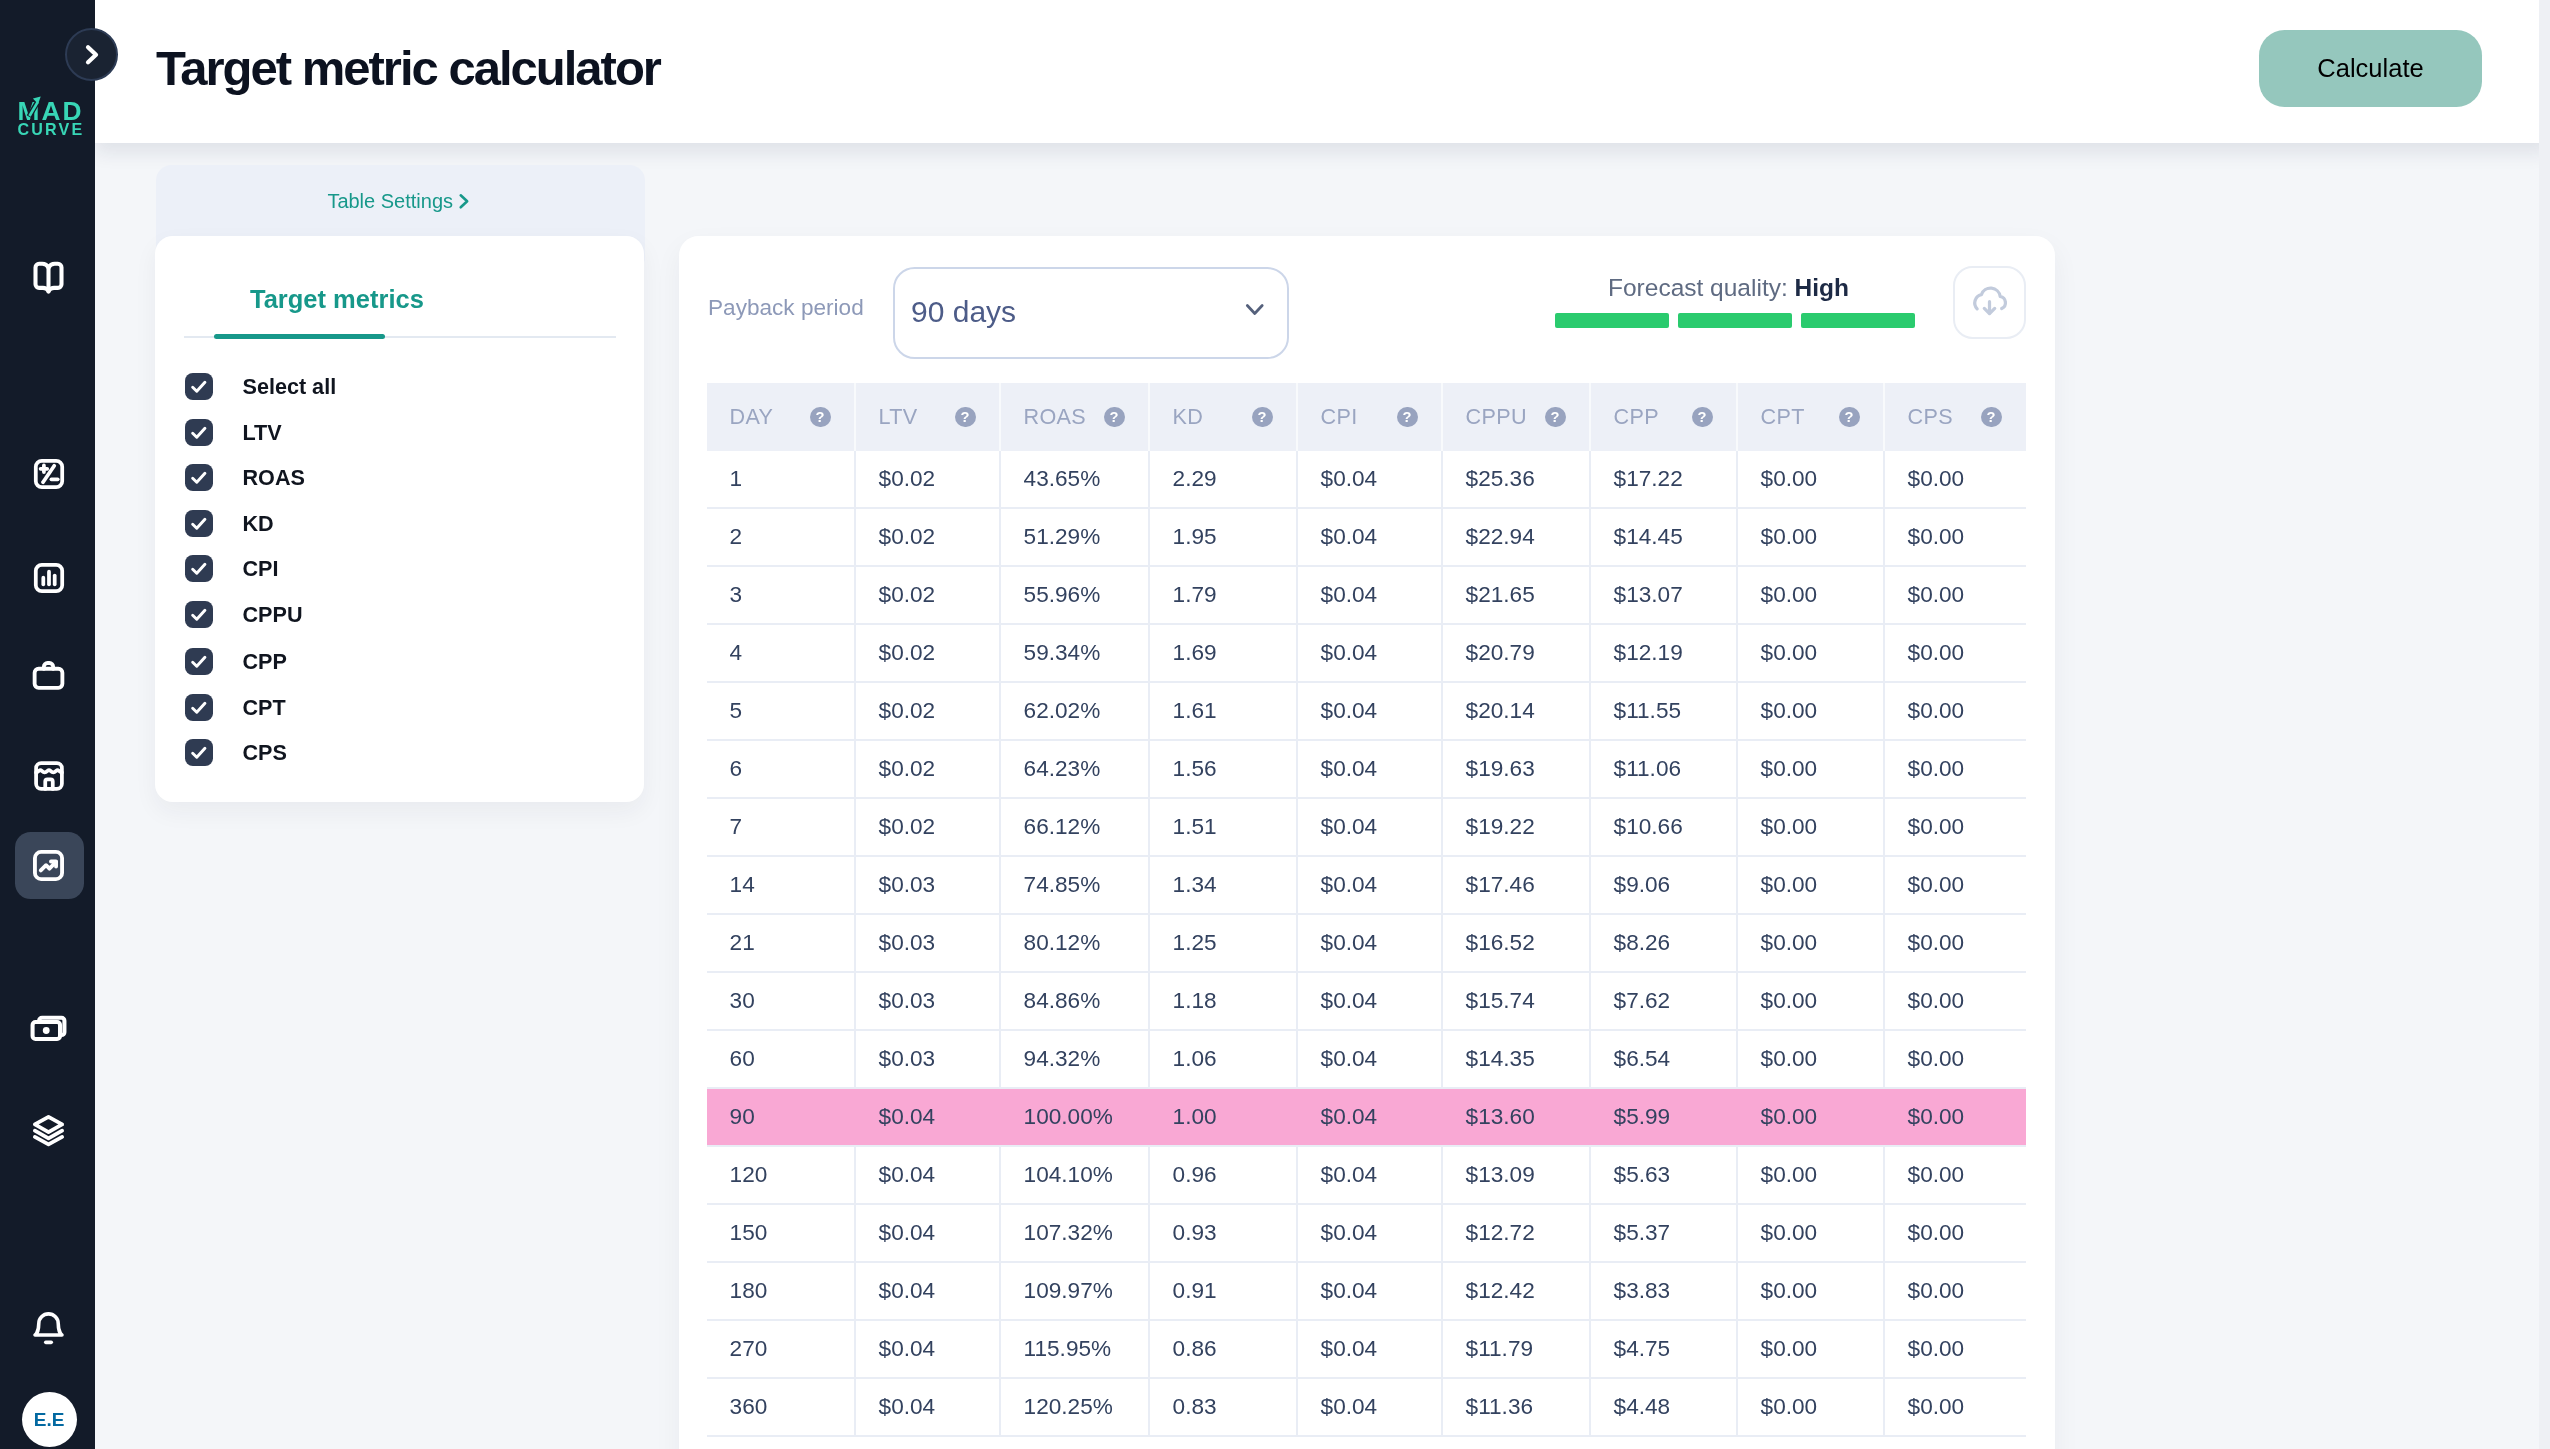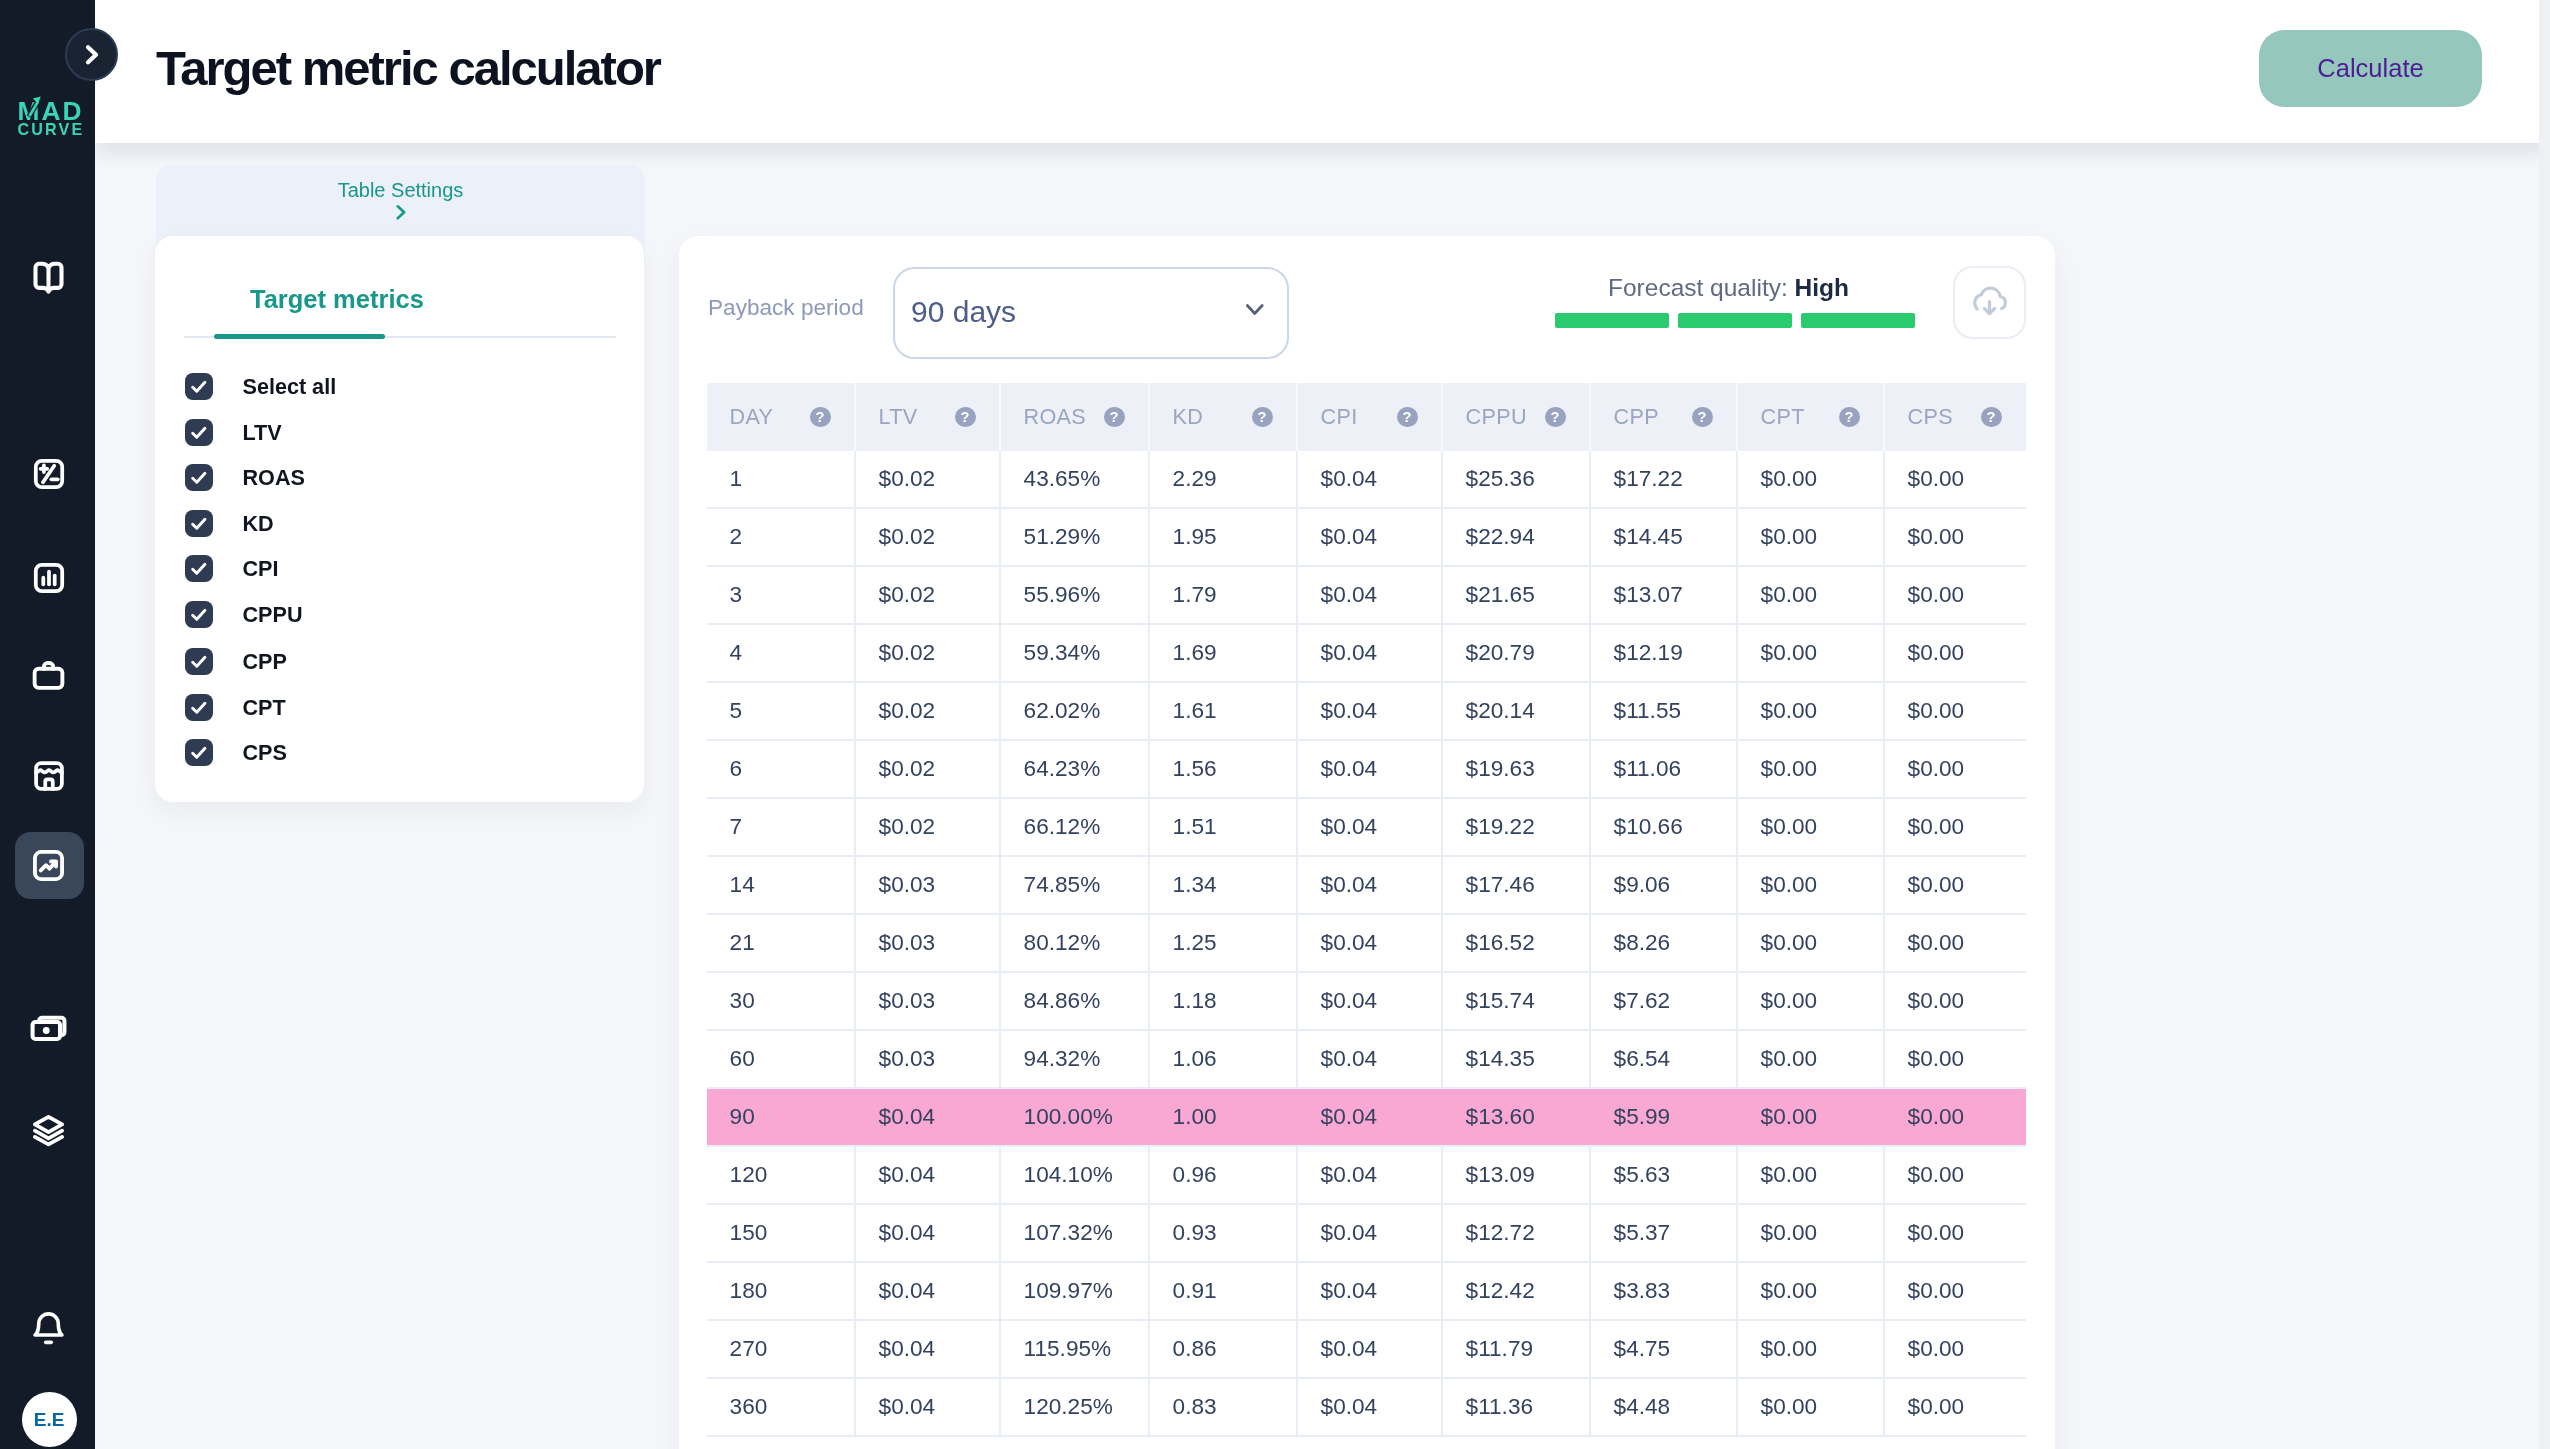--- a/index.html
+++ b/index.html
@@ -4,31 +4,31 @@
 <style>
   * { margin:0; padding:0; box-sizing:border-box; }
   html,body { width:2550px; height:1450px; overflow:hidden; }
   body { font-family:"Liberation Sans", sans-serif; background:#f4f6f9; position:relative; }
   .abs { position:absolute; }
 
   
   #header { left:95px; top:0; width:2455px; height:143px; background:#ffffff; box-shadow:0 9.8px 17.7px rgba(25,35,65,.09); }
   #gutter { left:2539px; top:0; width:11.8px; height:1450px; background:#eef0f4; z-index:5; }
   #title { left:156px; top:44px; font-size:49px; font-weight:700; color:#0c1220; letter-spacing:-2px; line-height:1; }
-  #calcbtn { left:2259px; top:30px; width:223px; height:77px; background:#95c7bd; border-radius:25.5px; color:#4c1d95; font-size:25.5px; display:flex; align-items:center; justify-content:center; }
+  #calcbtn { left:2259px; top:30px; width:223px; height:77px; background:#95c7bd; border-radius:25.5px; color:#000000; font-size:25.5px; display:flex; align-items:center; justify-content:center; }
 
   
   #sidebar { left:0; top:0; width:95px; height:1450px; background:#131b29; z-index:4; }
   #toggle { left:65px; top:28.4px; width:53px; height:53px; border-radius:50%; background:#1a2332; border:2px solid #2d3b54; z-index:6; display:flex; align-items:center; justify-content:center; }
   #activebg { position:absolute; left:14.7px; top:832px; width:69px; height:67px; border-radius:15.7px; background:#3a4659; z-index:5; }
   #avatar { left:21.6px; top:1392px; width:55px; height:55px; border-radius:50%; background:#ffffff; color:#0369a1; font-size:19px; font-weight:700; display:flex; align-items:center; justify-content:center; z-index:6; }
 
   
   #settingswrap { left:156px; top:165px; width:489px; height:108px; background:#ecf0f8; border-radius:15.7px; }
-  #tablesettings { left:156px; top:165px; width:489px; height:72px; display:flex; align-items:center; justify-content:center; gap:0; color:#17988a; font-size:20px; font-weight:500;flex-direction:column; }
+  #tablesettings { left:156px; top:165px; width:489px; height:72px; display:flex; align-items:center; justify-content:center; gap:0; color:#17988a; font-size:20px; font-weight:500; }
   #leftcard { left:155px; top:236px; width:489px; height:566px; background:#ffffff; border-radius:17.7px; box-shadow:0 9.8px 23.5px rgba(30,41,59,.05); }
   #tm-head { left:214px; top:285px; font-size:25.5px; font-weight:700; color:#17988a;margin-left:36px; }
   #tabline { left:184px; top:336px; width:432px; height:2px; background:#e3e9f1; }
   #tabind { left:214px; top:334px; width:171px; height:4.9px; background:#17988a; border-radius:2.9px; }
   .cbrow { position:absolute; left:185px; display:flex; align-items:center; }
   .cb { width:27.5px; height:27.5px; border-radius:7.8px; background:#2f3b52; display:flex; align-items:center; justify-content:center; flex:none; }
   .cbl { margin-left:30px; font-size:21.6px; font-weight:700; color:#10151f; }
 
   
   #bigcard { left:679px; top:236px; width:1376px; height:1265px; background:#ffffff; border-radius:19.6px; box-shadow:0 11.8px 27.5px rgba(30,41,59,.05); }

